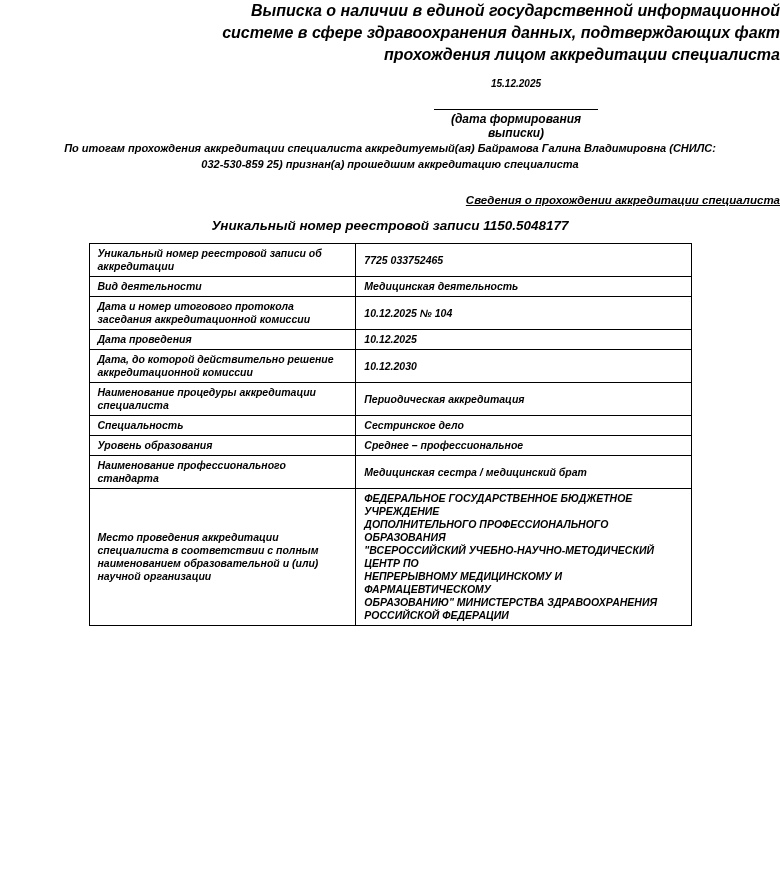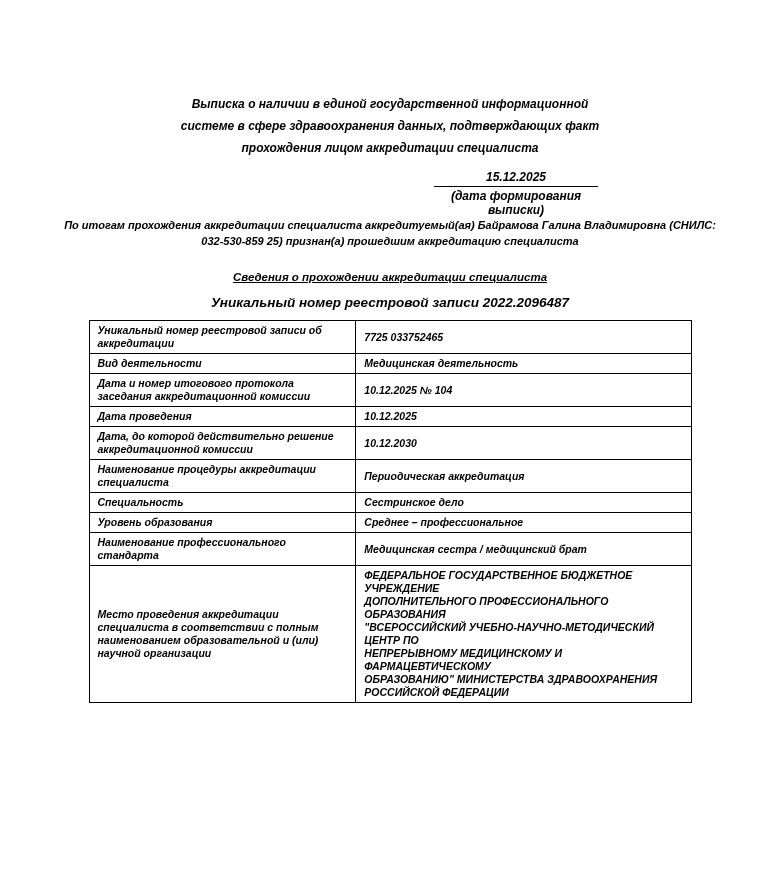--- a/index.html
+++ b/index.html
@@ -9,52 +9,51 @@
     width: 780px;
     height: 890px;
     background: #ffffff;
     font-family: "Liberation Sans", "DejaVu Sans", sans-serif;
     font-weight: bold;
     font-style: italic;
     color: #000000;
     overflow: hidden;
   }
   .doc-title {
-    padding-top: 93px;
-    text-align: center;
-    font-size: 12px;
+    text-align: right;
+    font-size: 16px;
     line-height: 22px;
     white-space: pre-line;
   }
   .date-block {
     width: 164px;
     margin-left: 434px;
     margin-top: 11px;
     text-align: center;
   }
   .date-value {
-    font-size: 12px;
+    font-size: 10px;
     line-height: 14px;
-    padding-bottom: 2px;
+    padding-bottom: 18px;
     border-bottom: 1.5px solid #000000;
   }
   .date-caption {
     font-size: 12px;
     line-height: 14px;
     padding-top: 2px;
   }
   .summary {
     text-align: center;
     font-size: 11px;
     line-height: 16px;
     white-space: pre-line;
   }
   .section-heading {
     margin-top: 22px;
-    text-align: center;
+    text-align: right;
     font-size: 11.5px;
     text-decoration: underline;
   }
   .registry-heading {
     margin-top: 12px;
     text-align: center;
     font-size: 13.5px;
   }
   table.acc-table {
     margin: 10px auto 0 auto;
@@ -86,21 +85,21 @@
   <div class="date-block">
     <div class="date-value">15.12.2025</div>
     <div class="date-caption">(дата формирования выписки)</div>
   </div>
 
   <div class="summary">По итогам прохождения аккредитации специалиста аккредитуемый(ая) Байрамова Галина Владимировна (СНИЛС:
 032-530-859 25) признан(а) прошедшим аккредитацию специалиста</div>
 
   <div class="section-heading">Сведения о прохождении аккредитации специалиста</div>
 
-  <div class="registry-heading">Уникальный номер реестровой записи 2022.2096487</div>
+  <div class="registry-heading">Уникальный номер реестровой записи 1150.5048177</div>
 
   <table class="acc-table">
     <tbody>
       <tr>
         <td class="cell-label">Уникальный номер реестровой записи об
 аккредитации</td>
         <td class="cell-value">7725 033752465</td>
       </tr>
       <tr>
         <td class="cell-label">Вид деятельности</td>

